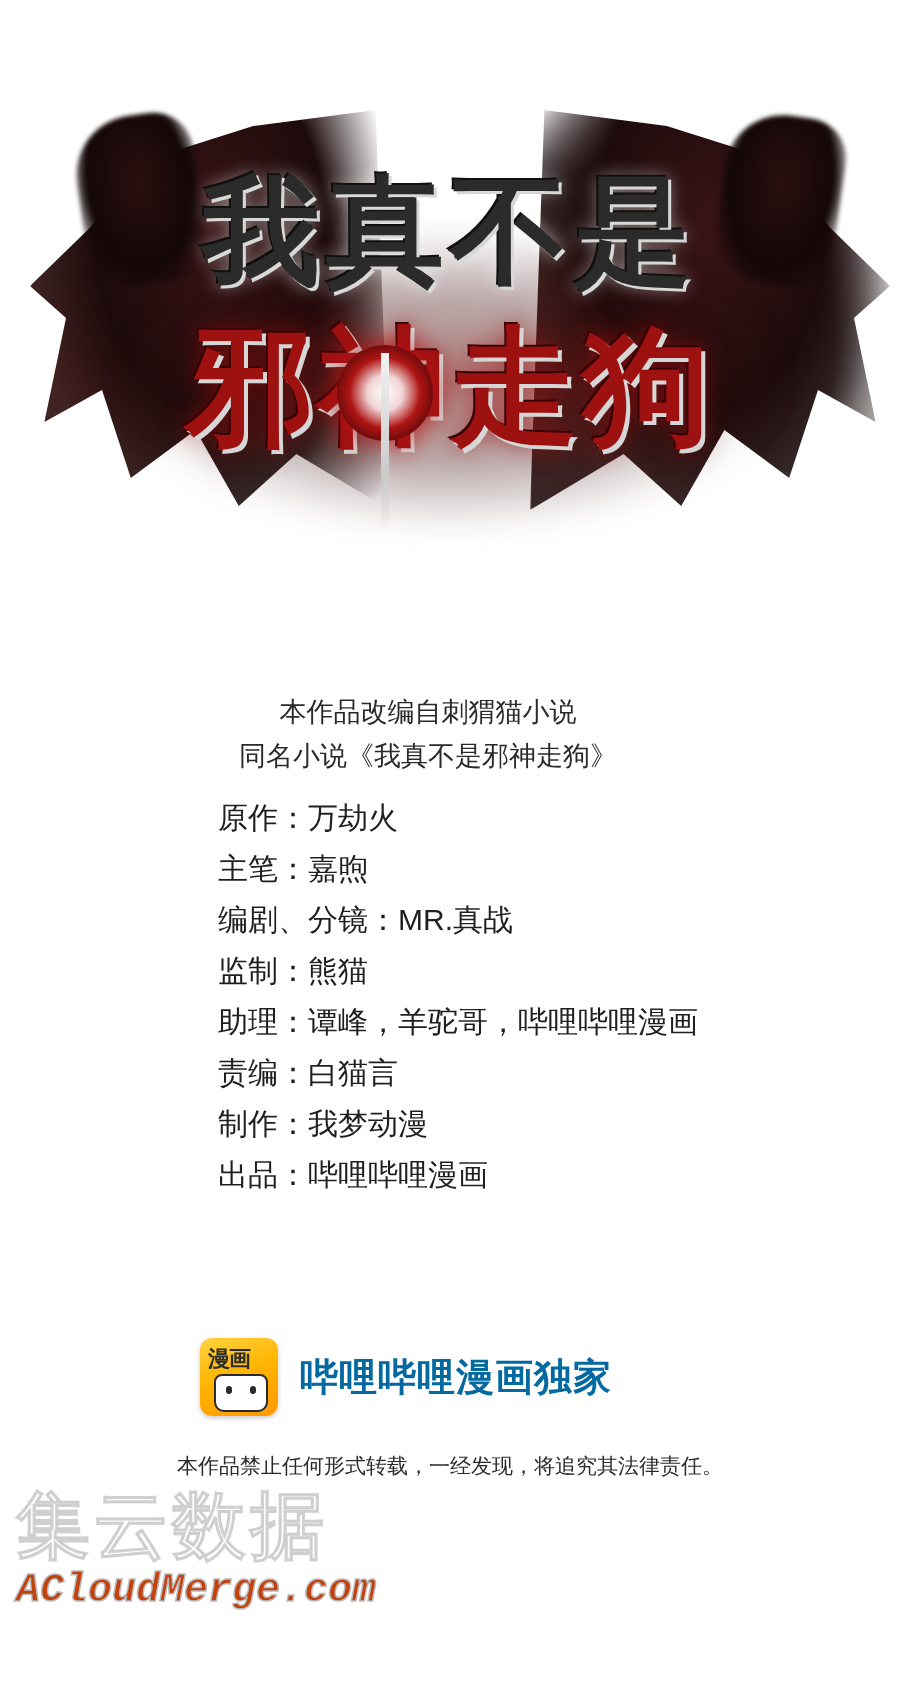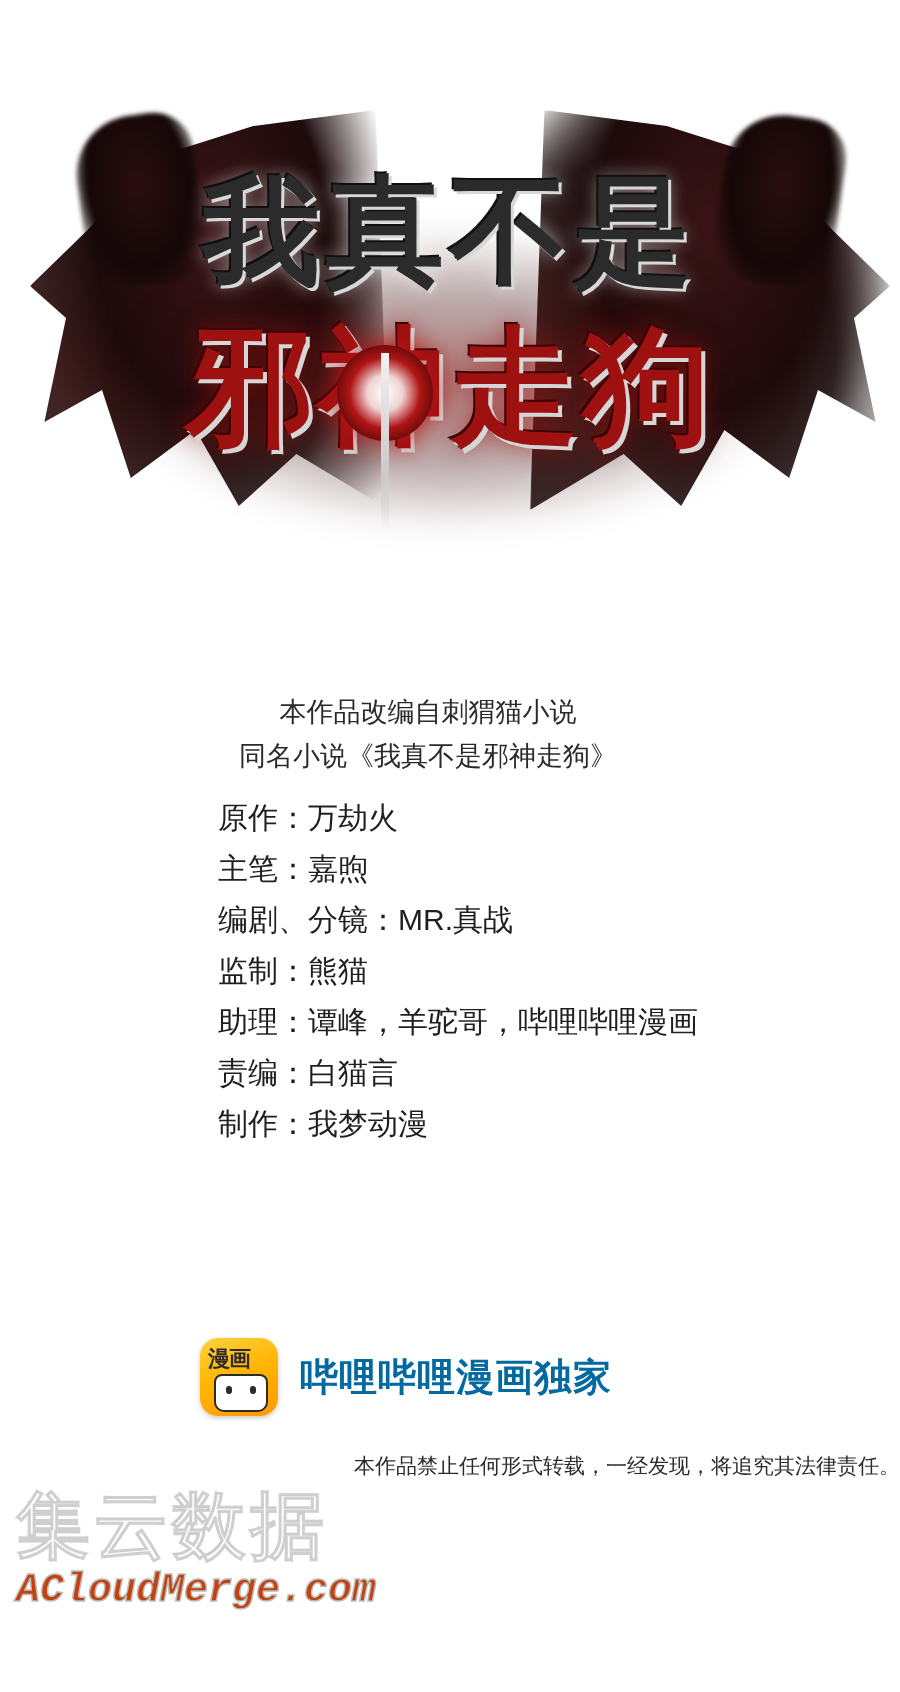--- a/index.html
+++ b/index.html
@@ -150,21 +150,21 @@
   .brand-row {
     position: absolute;
     left: 200px;
     top: 1338px;
     display: flex;
     align-items: center;
   }
   .brand-logo {
     width: 78px;
     height: 78px;
-    border-radius: 18px;
+    border-radius: 12px;
     background: linear-gradient(160deg, #ffd23f 0%, #ffb400 48%, #ff9800 100%);
     position: relative;
     box-shadow: 0 2px 5px rgba(0,0,0,0.22);
     overflow: hidden;
     flex: 0 0 auto;
   }
   .brand-logo .logo-top {
     position: absolute;
     left: 8px;
     top: 6px;
@@ -204,21 +204,21 @@
     font-size: 38px;
     color: #0369a1;
     letter-spacing: 1px;
   }
 
   .legal {
     position: absolute;
     left: 0;
     top: 1452px;
     width: 900px;
-    text-align: right;
+    text-align: center;
     font-family: "DejaVu Sans", sans-serif;
     font-size: 21px;
     color: #2a2a2a;
   }
 
   
   .watermark {
     position: absolute;
     left: 16px;
     top: 1482px;
@@ -269,20 +269,21 @@
 </div>
 
 <div class="credits">
   <div class="credit-line">原作：万劫火</div>
   <div class="credit-line">主笔：嘉煦</div>
   <div class="credit-line">编剧、分镜：MR.真战</div>
   <div class="credit-line">监制：熊猫</div>
   <div class="credit-line">助理：谭峰，羊驼哥，哔哩哔哩漫画</div>
   <div class="credit-line">责编：白猫言</div>
   <div class="credit-line">制作：我梦动漫</div>
+  <div class="credit-line">出品：哔哩哔哩漫画</div>
 </div>
 
 <div class="brand-row">
   <div class="brand-logo">
     <span class="logo-top">漫画</span>
     <span class="logo-face"></span>
   </div>
   <div class="brand-text">哔哩哔哩漫画独家</div>
 </div>
 

